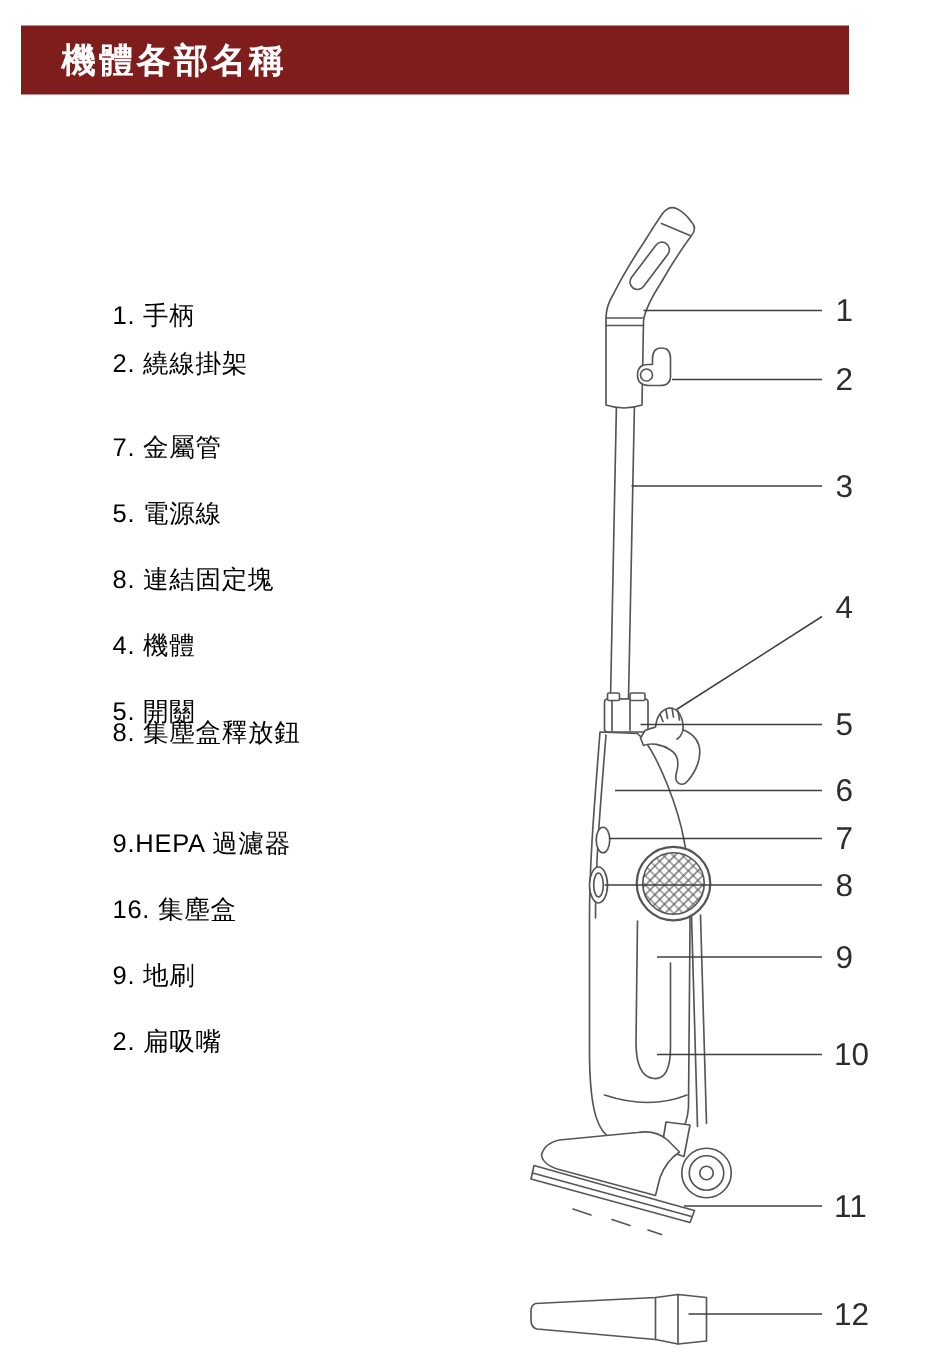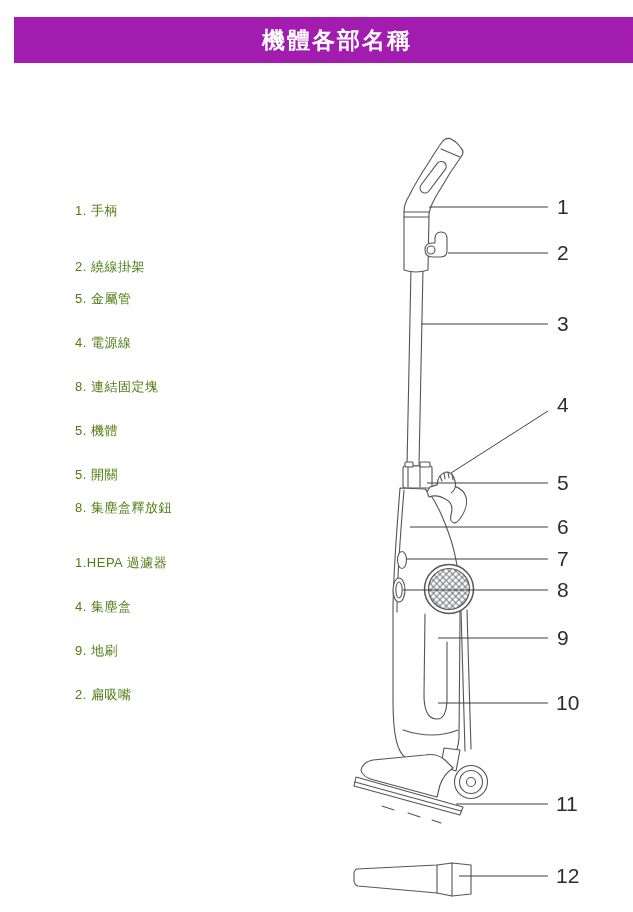--- a/index.html
+++ b/index.html
@@ -1,31 +1,31 @@
 <!DOCTYPE html>
 <html><head>
 <meta charset="utf-8">
 <style>
   html,body{margin:0;padding:0;background:#ffffff;}
   .page{
     position:relative;width:633px;height:912px;background:#ffffff;
     font-family:"Liberation Sans","DejaVu Sans",sans-serif;overflow:hidden;
   }
   .header-bar{
-    position:absolute;left:14px;top:17px;width:619px;height:46px;
-    background:#a21caf;display:flex;align-items:center;
-    padding-left:27px;box-sizing:border-box;justify-content:center;
+    position:absolute;left:14px;top:17px;width:552px;height:46px;
+    background:#7f1d1d;display:flex;align-items:center;
+    padding-left:27px;box-sizing:border-box;
   }
   .header-title{
     color:#ffffff;font-size:23px;font-weight:bold;letter-spacing:2px;
     white-space:nowrap;
   }
   .part-item{
-    position:absolute;left:75px;font-size:13px;line-height:22px;
-    color:#4d7c0f;letter-spacing:0.5px;white-space:nowrap;
+    position:absolute;left:75px;font-size:17px;line-height:22px;
+    color:#000000;letter-spacing:0.5px;white-space:nowrap;
   }
   svg.diagram{position:absolute;left:0;top:0;}
   .ln{fill:none;stroke:#54555a;stroke-width:1.1;stroke-linecap:round;stroke-linejoin:round;}
   .shape{fill:#ffffff;stroke:#54555a;stroke-width:1.1;stroke-linejoin:round;}
   .thick{stroke-width:1.5;}
   .callout{stroke:#3f3f41;stroke-width:1;fill:none;}
   .callout-label{
     font-family:"Liberation Sans","DejaVu Sans",sans-serif;
     font-size:21px;fill:#2d2d2f;
   }
@@ -34,29 +34,29 @@
 <body>
 
 <div class="page">
 
   <div class="header-bar">
     <span class="header-title">機體各部名稱</span>
   </div>
 
   <div>
     <div class="part-item" style="top:200px">1. 手柄</div>
-    <div class="part-item" style="top:256px">2. 繞線掛架</div>
-    <div class="part-item" style="top:288px">5. 金屬管</div>
-    <div class="part-item" style="top:332px">4. 電源線</div>
+    <div class="part-item" style="top:232px">2. 繞線掛架</div>
+    <div class="part-item" style="top:288px">7. 金屬管</div>
+    <div class="part-item" style="top:332px">5. 電源線</div>
     <div class="part-item" style="top:376px">8. 連結固定塊</div>
-    <div class="part-item" style="top:420px">5. 機體</div>
+    <div class="part-item" style="top:420px">4. 機體</div>
     <div class="part-item" style="top:464px">5. 開關</div>
-    <div class="part-item" style="top:497px">8. 集塵盒釋放鈕</div>
-    <div class="part-item" style="top:552px">1.HEPA 過濾器</div>
-    <div class="part-item" style="top:596px">4. 集塵盒</div>
+    <div class="part-item" style="top:478px">8. 集塵盒釋放鈕</div>
+    <div class="part-item" style="top:552px">9.HEPA 過濾器</div>
+    <div class="part-item" style="top:596px">16. 集塵盒</div>
     <div class="part-item" style="top:640px">9. 地刷</div>
     <div class="part-item" style="top:684px">2. 扁吸嘴</div>
   </div>
 
   <svg class="diagram" width="633" height="912" viewBox="0 0 633 912">
     <defs>
       <pattern id="meshp" patternUnits="userSpaceOnUse" width="4.5" height="4.5" patternTransform="rotate(45 449 589)">
         <path d="M0,0 H4.5 M0,0 V4.5 M0,4.5 H4.5 M4.5,0 V4.5" stroke="#54555a" stroke-width="0.8" fill="none"></path>
       </pattern>
     </defs>

